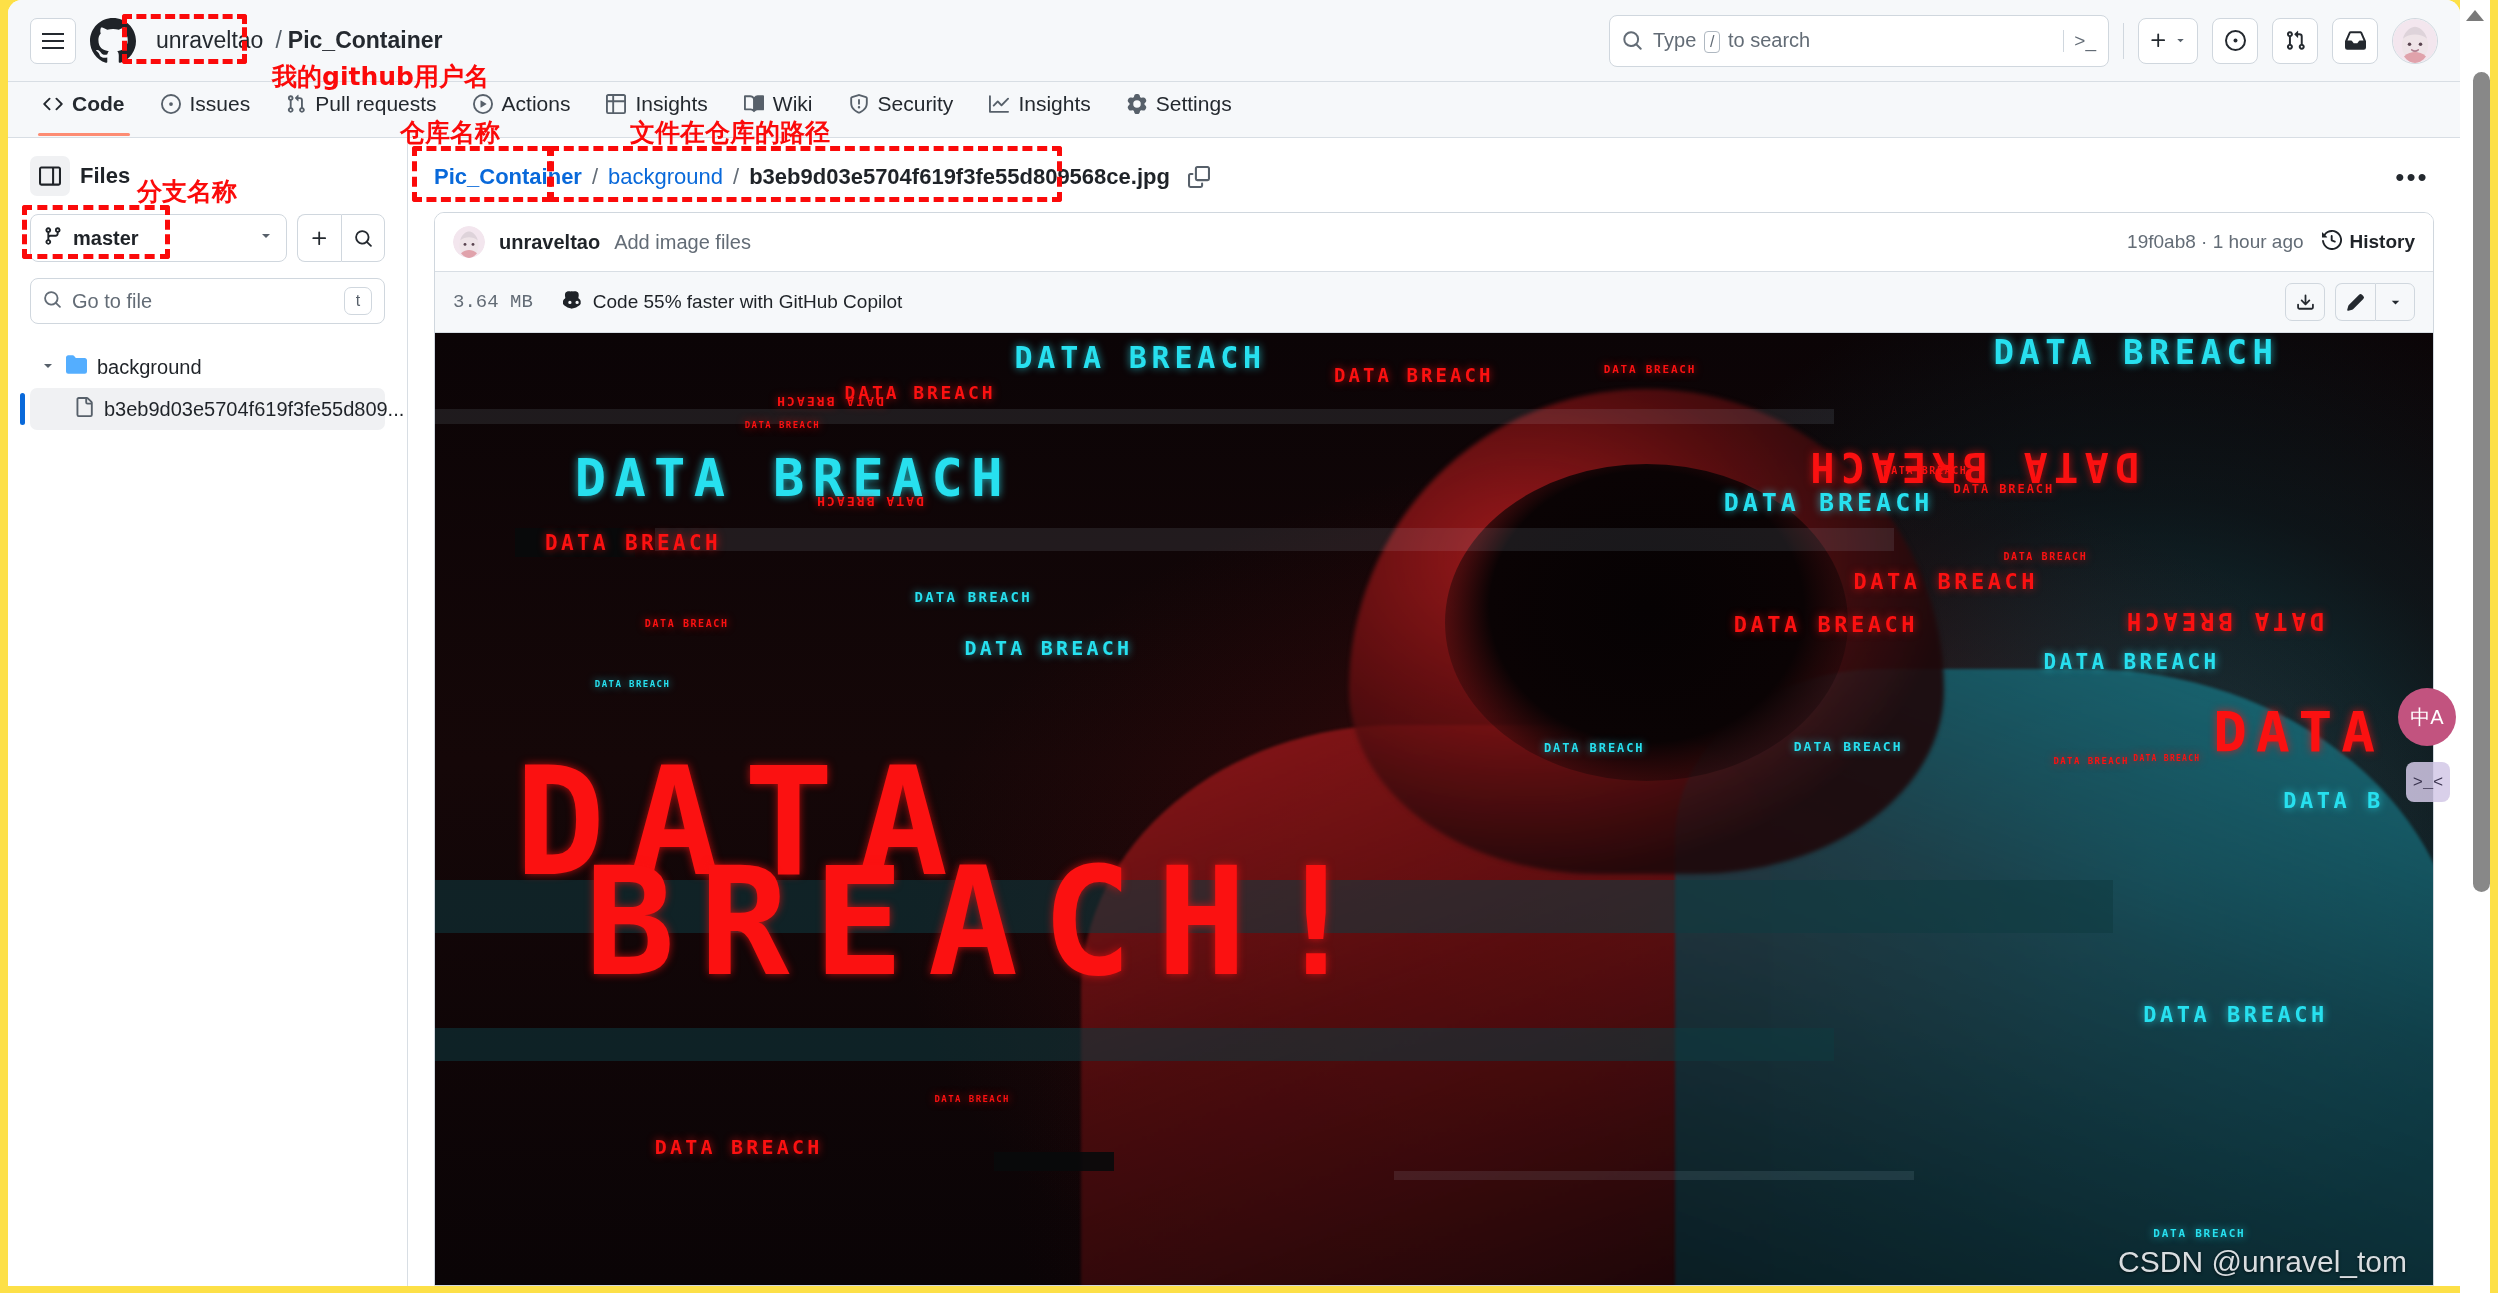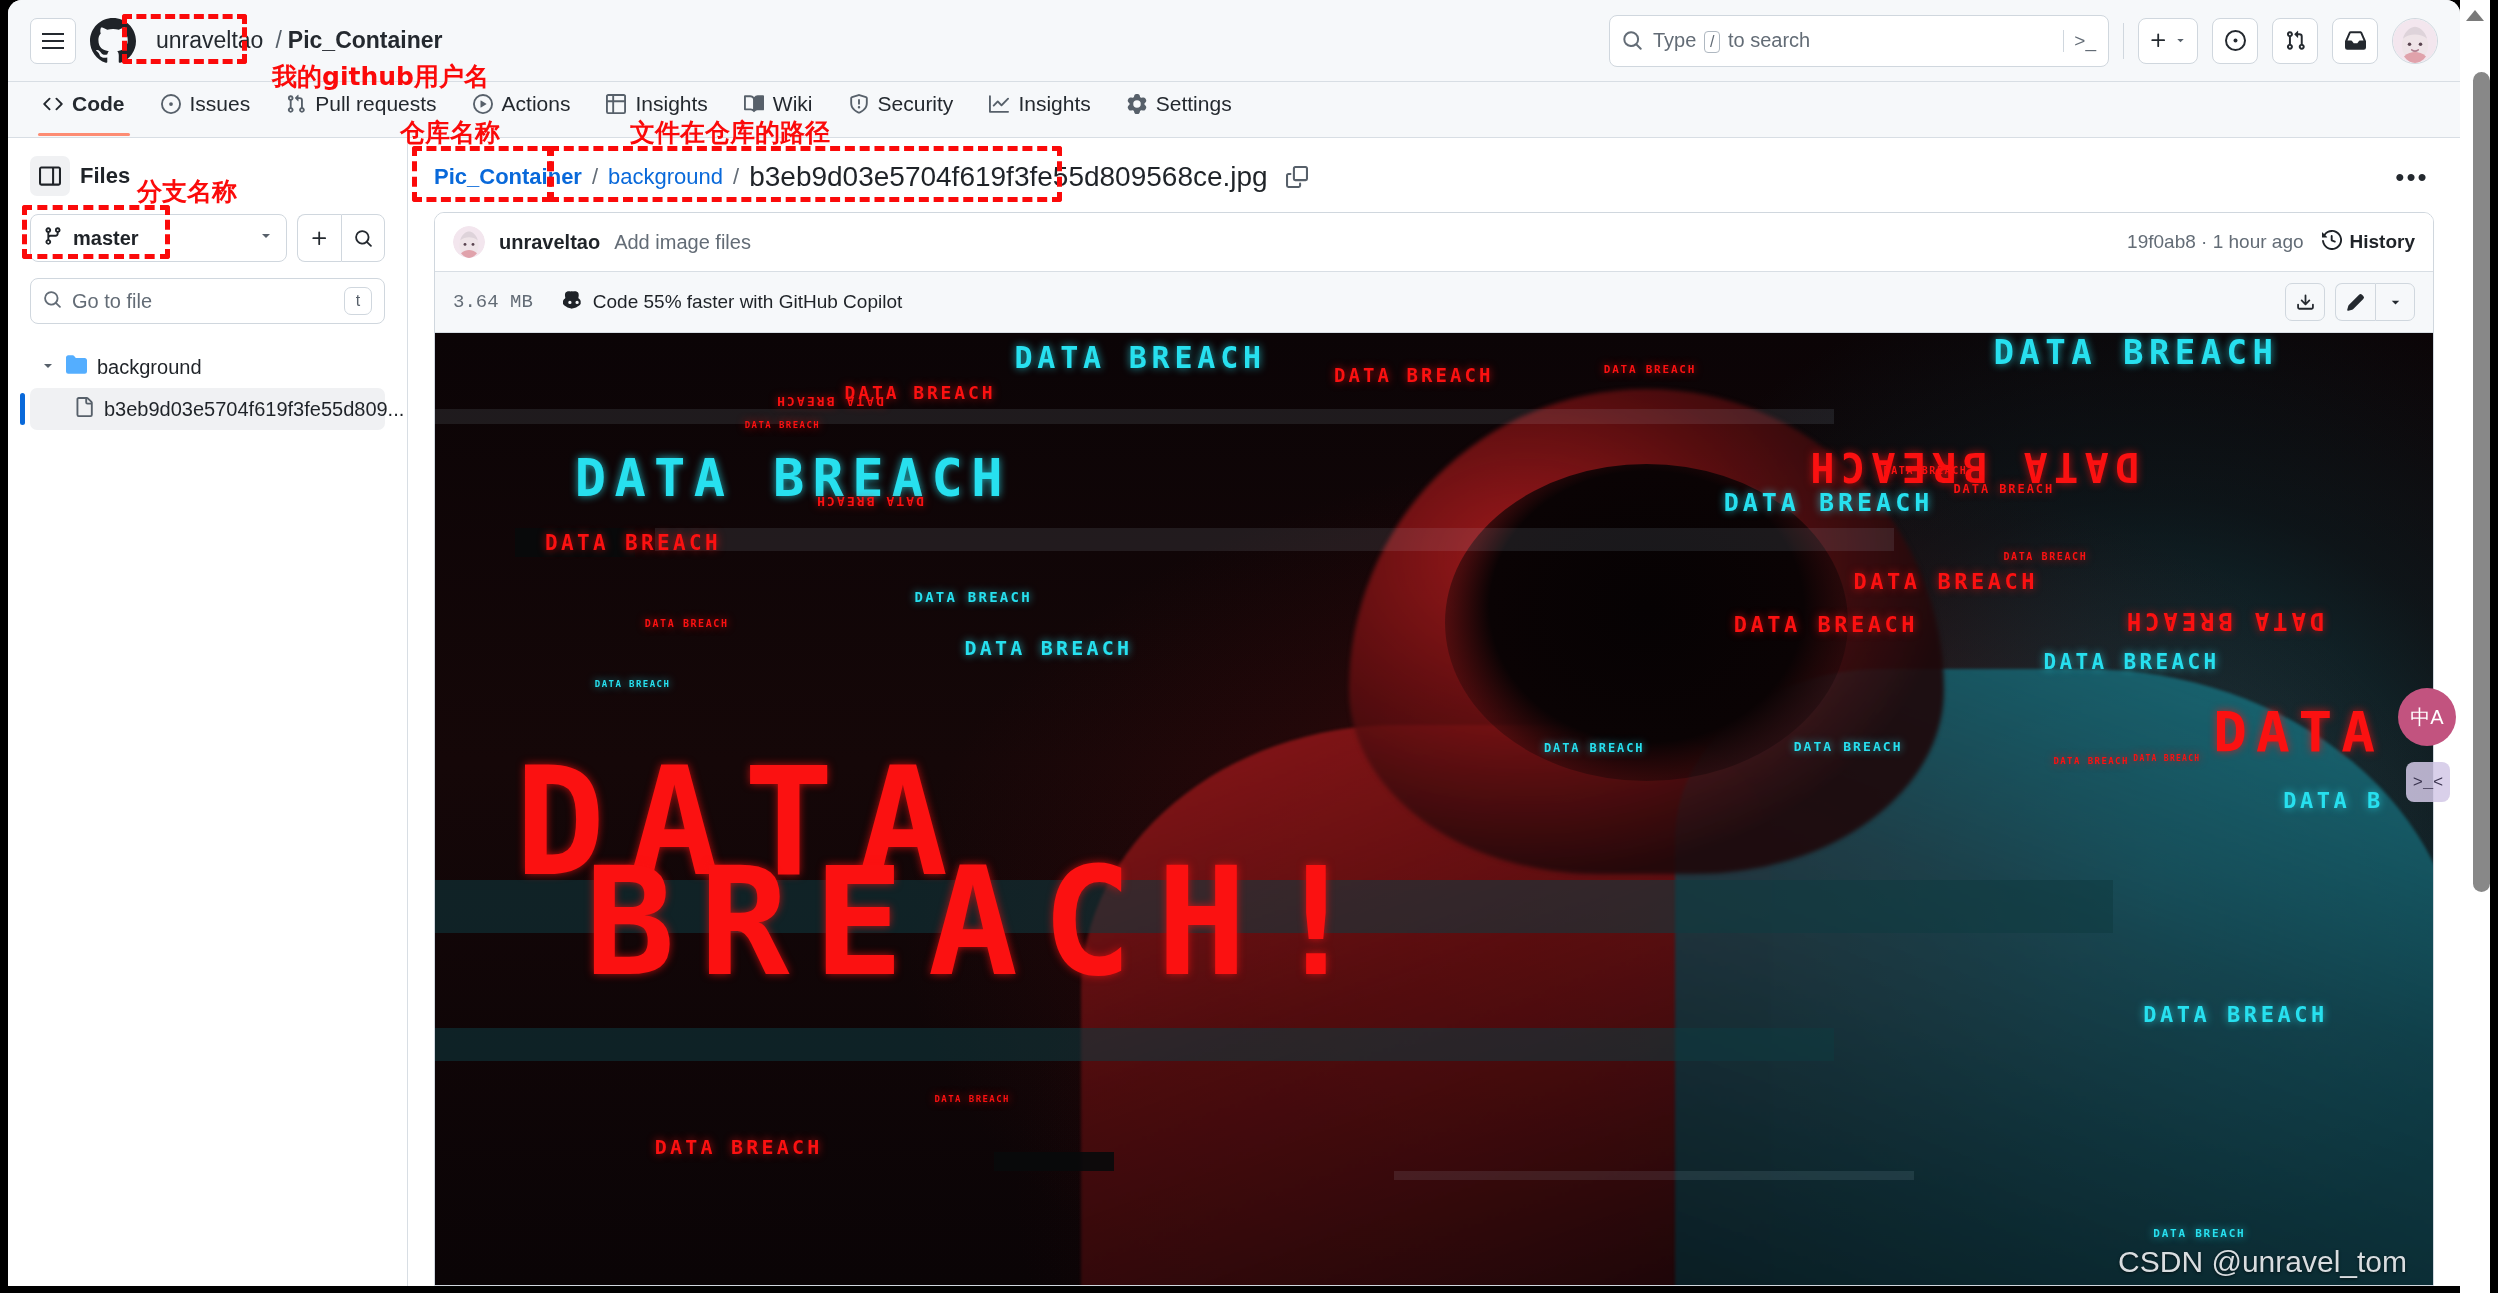--- a/index.html
+++ b/index.html
@@ -5,21 +5,21 @@
   * { box-sizing: border-box; margin: 0; padding: 0; }
   html, body {
     width: 2498px; height: 1293px;
     font-family: "Liberation Sans", sans-serif;
     background: #6ecfd6;
     overflow: hidden;
   }
   #viewport {
     position: relative;
     width: 2498px; height: 1293px;
-    background: #000000;
+    background: #fde047;
   }
   
   #page {
     position: absolute;
     left: 8px; top: 0px;
     width: 2452px; height: 1286px;
     background: #ffffff;
     border-top-left-radius: 14px;
     border-top-right-radius: 14px;
     overflow: hidden;
@@ -161,21 +161,21 @@
 
   
   .main-col { flex: 1; min-width: 0; display: flex; flex-direction: column; }
   .path-bar {
     display: flex; align-items: center; gap: 10px;
     padding: 20px 26px 16px 26px;
   }
   .crumb-link { color: #0969da; font-size: 22px; cursor: pointer; }
   .crumb-link.bold { font-weight: 700; }
   .crumb-slash { color: #636c76; font-size: 22px; }
-  .crumb-file { color: #1f2328; font-size: 28px; font-weight: 400; text-align: center; }
+  .crumb-file { color: #1f2328; font-size: 22px; font-weight: 700; text-align: center; }
   .copy-btn { margin-left: 8px; cursor: pointer; color: #57606a; display: flex; }
   .kebab-btn {
     margin-left: auto; width: 44px; height: 38px; border-radius: 7px;
     display: flex; align-items: center; justify-content: center;
     cursor: pointer; color: #24292f; font-size: 26px; letter-spacing: 2px;
   }
 
   .file-card {
     margin: 0 26px; border: 1px solid #d0d7de; border-radius: 10px 10px 0 0;
     overflow: hidden; flex: 1; display: flex; flex-direction: column;

